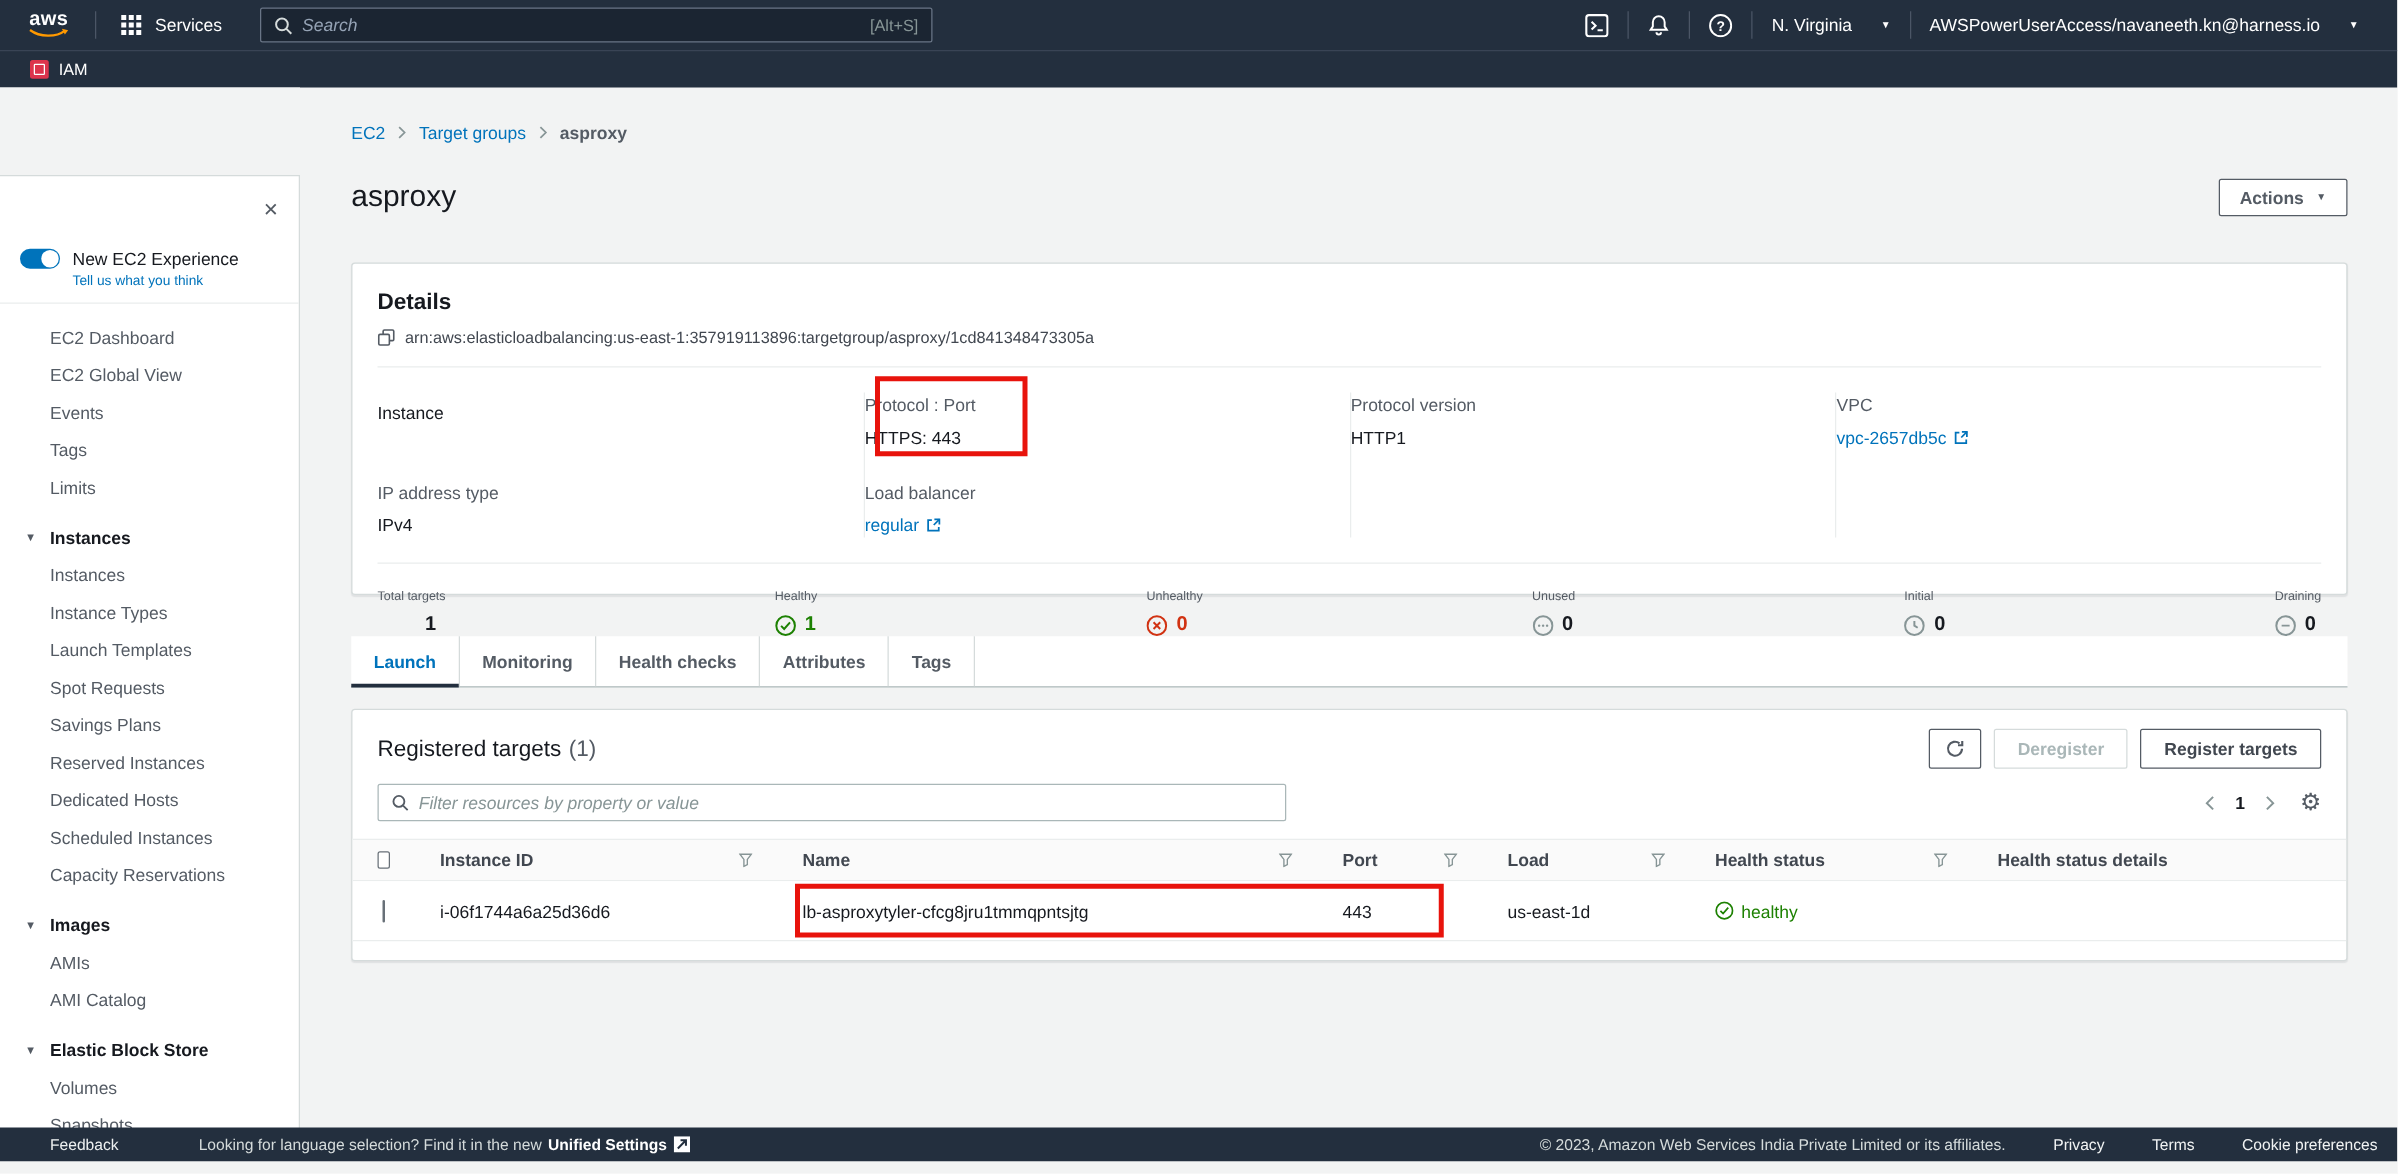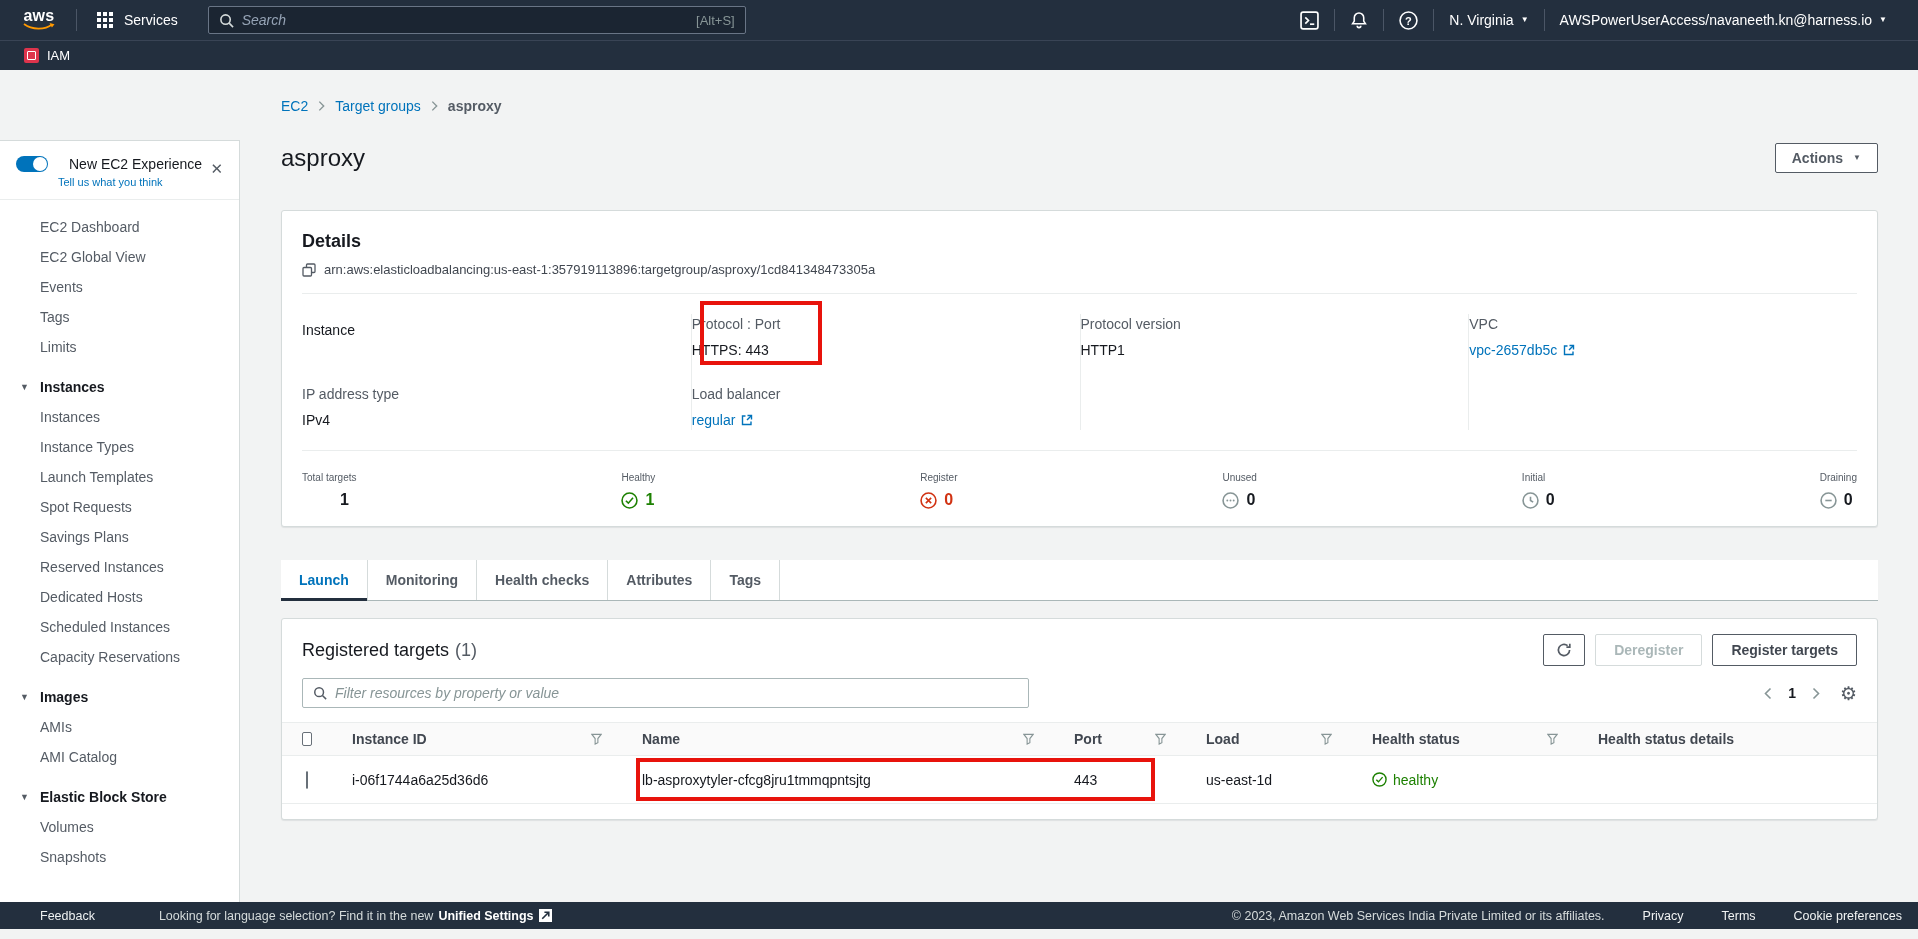--- a/index.html
+++ b/index.html
@@ -24,37 +24,37 @@
   .search-box { margin-left:24px; width:538px; height:28px; background:#1b2532;
                 border:1px solid #697586; border-radius:2px; display:flex; align-items:center;
                 padding:0 10px; gap:8px; }
   .search-box input { flex:1; background:transparent; border:none; outline:none; color:#fff;
                       font-size:14px; font-family:inherit; }
   .search-box input::placeholder { color:#95a3b5; font-style:italic; }
   .search-shortcut { color:#879596; font-size:13px; }
   .tb-right { margin-left:auto; display:flex; align-items:center; color:#fff; }
   .tb-icon { padding:0 15px; display:flex; align-items:center; }
   .tb-sep { width:1px; height:22px; background:#4b5666; }
-  .tb-text { font-size:14px; padding:0 15px; display:flex; align-items:center; gap:7px; white-space:nowrap; }
+  .tb-text { font-size:14px; padding:0 15px; display:flex; align-items:center; gap:23px; white-space:nowrap; }
   .caret { font-size:8px; line-height:1; color:#fff; }
 
   
   .favbar { position:absolute; left:0; top:40px; right:0; height:30px; background:#232f3e;
             border-top:1px solid #394455; display:flex; align-items:center; padding:0 16px; }
   .iam { display:flex; align-items:center; gap:8px; color:#fff; font-size:13px; padding-left:8px; }
   .iam-icon { width:15px; height:15px; background:#dd344c; border-radius:2px; position:relative; }
   .iam-icon::after { content:""; position:absolute; left:3px; top:3px; right:3px; bottom:3px;
                      border:1.5px solid #fff; border-radius:1px; }
 
   
   .sidebar { position:absolute; left:0; top:70px; bottom:27px; width:240px; background:#f2f3f3; }
   .side-panel { position:absolute; left:0; right:0; top:70px; bottom:0; background:#fff;
                 border-top:1px solid #d5dbdb; border-right:1px solid #d5dbdb; overflow:hidden; }
   .exp-block { position:relative; padding:15px 16px 11px 16px; border-bottom:1px solid #eaeded; }
-  .exp-row { display:flex; align-items:center; gap:21px; }
+  .exp-row { display:flex; align-items:center; gap:10px;margin-top:43px; }
   .toggle { width:32px; height:16px; border-radius:8px; background:#0073bb; position:relative; flex:none; }
   .toggle::after { content:""; position:absolute; right:1px; top:1px; width:14px; height:14px;
                    background:#fff; border-radius:50%; }
   .exp-label { font-size:14px; color:#16191f; }
   .exp-sub { font-size:11px; color:#0073bb; margin:4px 0 0 42px; }
   .exp-close { position:absolute; right:16px; top:20px; color:#545b64; font-size:15px; line-height:1; }
   .nav { padding:12px 0 0 0; }
   .nav-item { height:30px; line-height:30px; padding-left:40px; font-size:14px; color:#545b64;
               white-space:nowrap; cursor:pointer; }
   .nav-header { position:relative; height:30px; line-height:30px; padding-left:40px; font-size:14px;
@@ -69,21 +69,21 @@
   .title-row { margin-top:22px; height:40px; display:flex; align-items:center; justify-content:space-between; }
   .page-title { font-size:24px; font-weight:500; color:#16191f; }
   .btn { background:#fff; border:1px solid #545b64; border-radius:2px; font-weight:700; font-size:14px;
          color:#545b64; display:inline-flex; align-items:center; justify-content:center;
          font-family:inherit; cursor:pointer; }
   .actions-btn { height:30px; padding:0 16px; gap:10px; }
 
   .card { background:#fff; border:1px solid #d5dbdb; border-radius:3px; box-shadow:0 1px 1px rgba(0,28,36,.08); }
 
   
-  .details-card { margin-top:32px; height:317px; padding:20px; }
+  .details-card { margin-top:32px; height:266px; padding:20px; }
   .card-h { font-size:18px; font-weight:700; color:#16191f; }
   .arn-row { margin-top:10px; display:flex; align-items:center; gap:8px; font-size:13px; color:#414750; }
   .d-divider { border-top:1px solid #eaeded; margin-top:16px; }
   .fields { display:grid; grid-template-columns:1fr 1fr 1fr 1fr; margin-top:20px; }
   .fcell { }
   .fcell.c1 { padding-left:0; }
   .fcell.bl { border-left:1px solid #eaeded; }
   .fcell.r1 { padding-bottom:24px; }
   .flabel { font-size:14px; color:#545b64; line-height:20px; }
   .fvalue { font-size:14px; color:#16191f; margin-top:6px; line-height:20px; display:flex; align-items:center; gap:6px; }
@@ -357,21 +357,21 @@
           <div class="stat-label">Healthy</div>
           <div class="stat-value green">
             <svg width="17" height="17" viewBox="0 0 16 16">
               <circle cx="8" cy="8" r="7" fill="none" stroke="#1d8102" stroke-width="1.5"></circle>
               <path d="M4.6 8.2l2.3 2.3 4.4-5" fill="none" stroke="#1d8102" stroke-width="1.5"></path>
             </svg>
             <span>1</span>
           </div>
         </div>
         <div class="stat">
-          <div class="stat-label">Register</div>
+          <div class="stat-label">Unhealthy</div>
           <div class="stat-value red">
             <svg width="17" height="17" viewBox="0 0 16 16">
               <circle cx="8" cy="8" r="7" fill="none" stroke="#d13212" stroke-width="1.5"></circle>
               <path d="M5.5 5.5l5 5M10.5 5.5l-5 5" stroke="#d13212" stroke-width="1.5"></path>
             </svg>
             <span>0</span>
           </div>
         </div>
         <div class="stat">
           <div class="stat-label">Unused</div>

